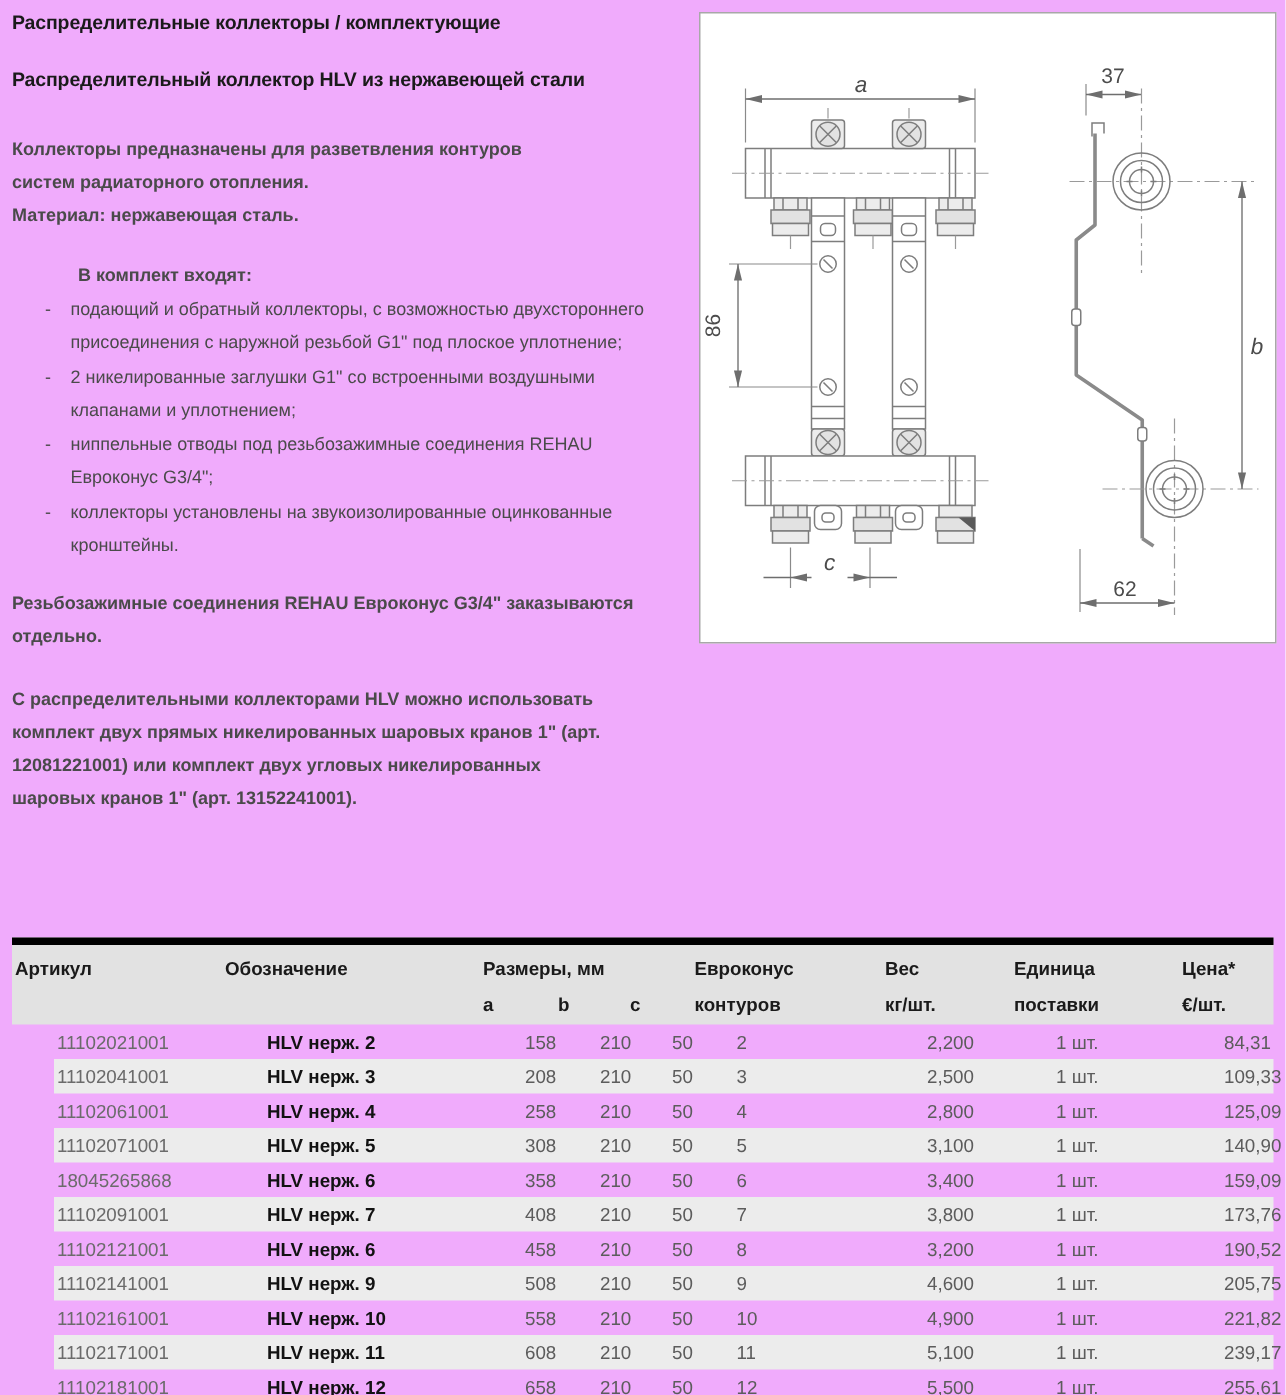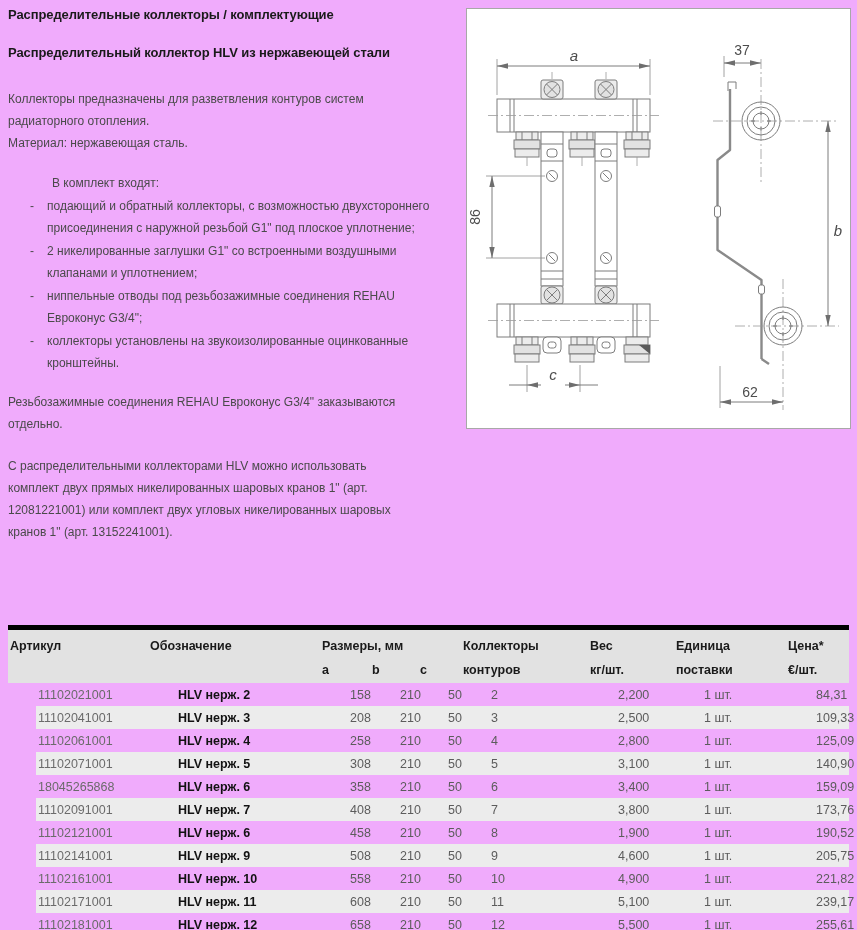--- a/index.html
+++ b/index.html
@@ -1,19 +1,19 @@
 <!DOCTYPE html>
 <html><head>
 <meta charset="utf-8">
 <style>
   html,body{margin:0;padding:0;background:#fff;}
   .page{position:relative;width:857px;height:930px;overflow:hidden;background:#f0abfc;
         font-family:"Liberation Sans",sans-serif;color:#454545;}
   .abs{position:absolute;}
-  h1,h2,p{margin:0;font-size:12px;font-weight:normal;}
+  h1,h2,p{margin:0;font-size:12px;font-weight:bold;}
   .title{left:8px;top:7px;font-size:13px;font-weight:bold;color:#1a1a1a;letter-spacing:-0.1px;}
   .subtitle{left:8px;top:45px;font-size:13px;font-weight:bold;color:#1a1a1a;letter-spacing:-0.1px;}
   .intro{left:8px;top:88px;width:385px;line-height:22px;color:#4a4a4a;}
   .kit-heading{left:8px;top:172px;color:#4a4a4a;line-height:22px;margin-left:44px;}
   .kit-list{left:8px;top:195px;width:440px;list-style:none;margin:0;padding:0;}
   .kit-list li{display:flex;line-height:22px;margin-bottom:1px;color:#4a4a4a;font-size:12px;}
   .kit-list .dash{flex:none;margin-left:22px;width:17px;}
   .kit-list .kit-text{width:392px;}
   .note1{left:8px;top:391px;width:430px;line-height:22px;color:#4a4a4a;}
   .note2{left:8px;top:455px;width:400px;line-height:22px;color:#4a4a4a;}
@@ -274,21 +274,21 @@
       </div>
       <div class="hc hgroup">
         <div class="l1">Размеры, мм</div>
         <div class="l2">
           <span>a</span>
           <span>b</span>
           <span>c</span>
         </div>
       </div>
       <div class="hc">
-        <div class="l1">Коллекторы</div>
+        <div class="l1">Евроконус</div>
         <div class="l2">контуров</div>
       </div>
       <div class="hc">
         <div class="l1">Вес</div>
         <div class="l2">кг/шт.</div>
       </div>
       <div class="hc">
         <div class="l1">Единица</div>
         <div class="l2">поставки</div>
       </div>
@@ -366,21 +366,21 @@
         <div class="c-unit">1 шт.</div>
         <div class="c-price">173,76</div>
       </div>
         <div class="gridcols trow">
         <div class="c-article">11102121001</div>
         <div class="c-name">HLV нерж. 6</div>
         <div class="c-a">458</div>
         <div class="c-b">210</div>
         <div class="c-c">50</div>
         <div class="c-circ">8</div>
-        <div class="c-weight">1,900</div>
+        <div class="c-weight">3,200</div>
         <div class="c-unit">1 шт.</div>
         <div class="c-price">190,52</div>
       </div>
         <div class="gridcols trow">
         <div class="c-article">11102141001</div>
         <div class="c-name">HLV нерж. 9</div>
         <div class="c-a">508</div>
         <div class="c-b">210</div>
         <div class="c-c">50</div>
         <div class="c-circ">9</div>

